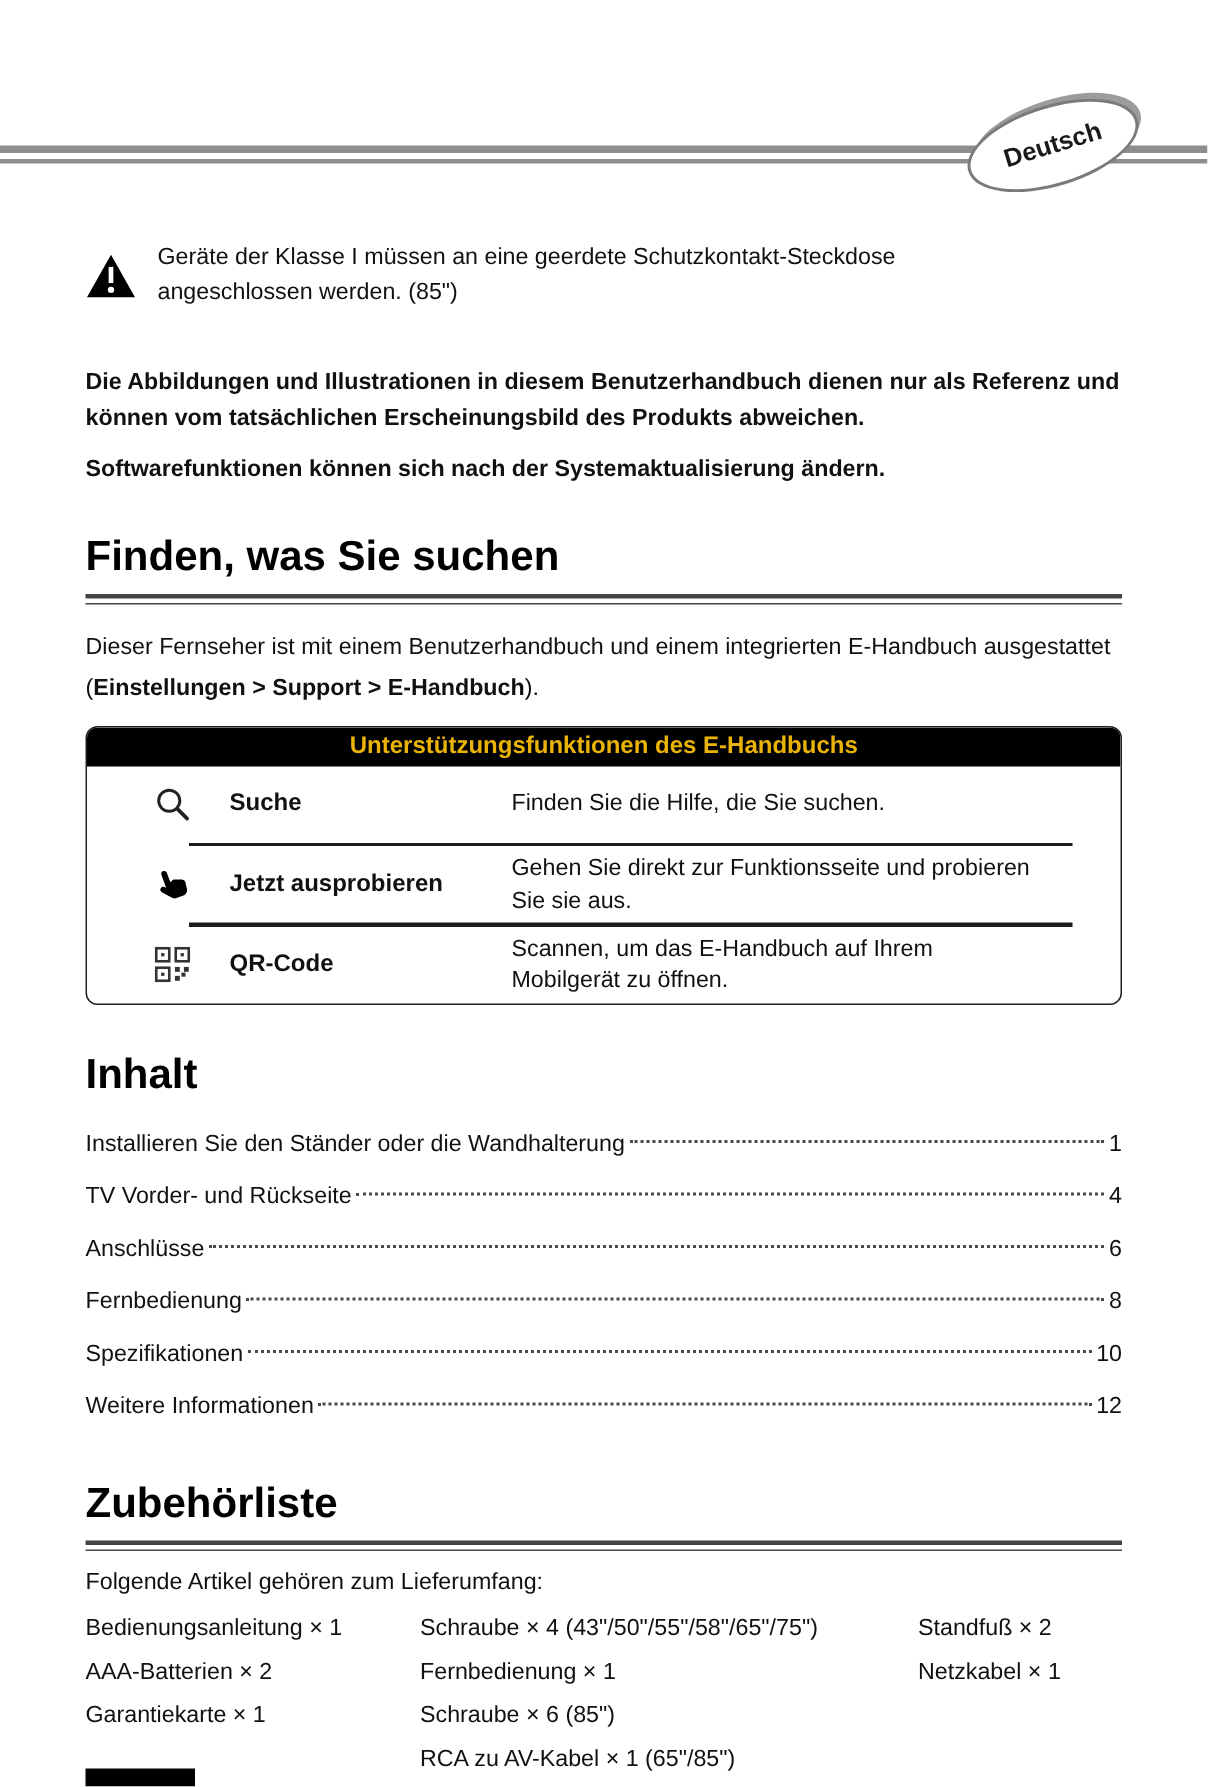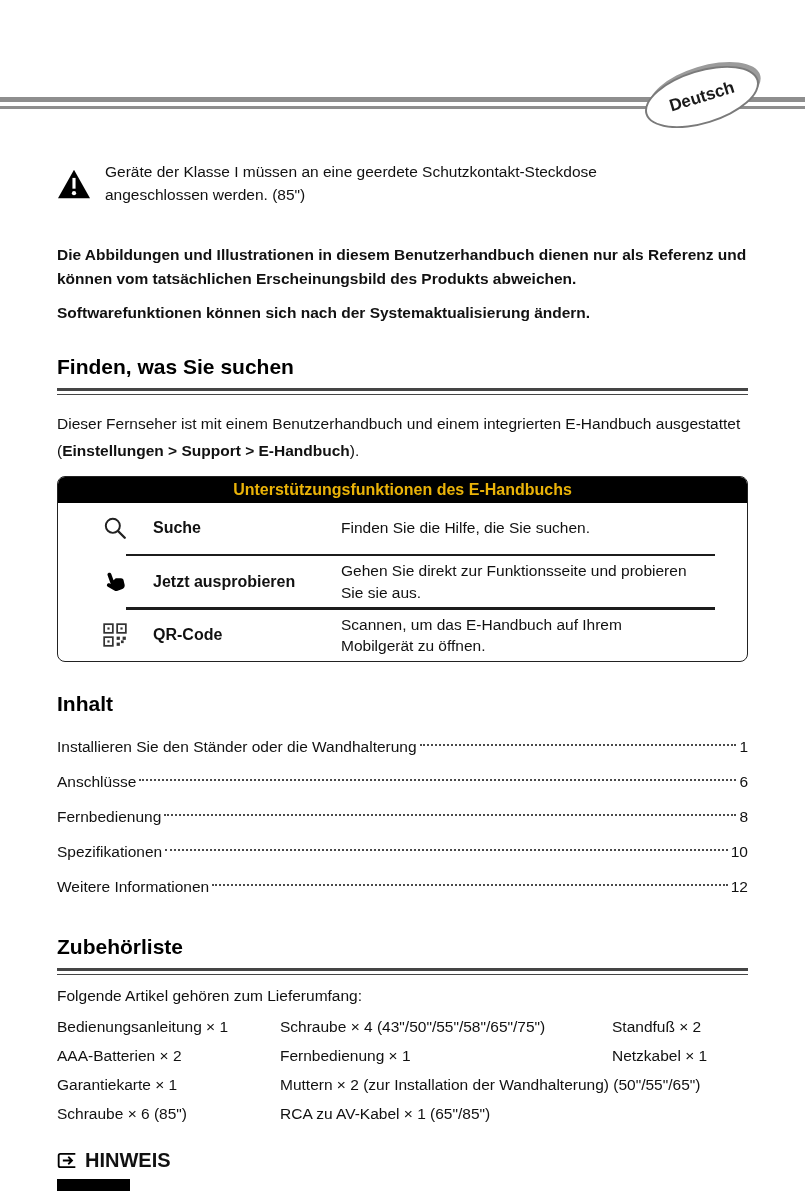--- a/index.html
+++ b/index.html
@@ -23,21 +23,21 @@
   }
   .content{position:absolute;top:160px;left:57px;width:691px;}
   
   .warning{display:flex;gap:14px;align-items:center;}
   .warn-icon{flex:0 0 34px;margin-top:2px;}
   .warning-text{max-width:560px;line-height:1.5;}
   
   .notice{font-weight:bold;line-height:1.55;margin-top:36px;}
   .notice + .notice{margin-top:10px;}
   
-  .h1{font-size:21px;font-weight:bold;margin-top:30px;color:#000;}
+  .h1{font-size:28px;font-weight:bold;margin-top:30px;color:#000;}
   .double-rule{margin-top:9px;border-top:3px solid #454545;border-bottom:1px solid #454545;height:3px;}
   .intro{margin-top:15px;line-height:1.75;}
   
   .help-table{margin-top:12px;border:1.5px solid #222;border-radius:8px;overflow:hidden;}
   .help-header{background:#000;color:#eab308;font-weight:bold;font-size:16px;text-align:center;padding:4px 0;}
   .help-row{display:flex;align-items:center;min-height:45px;padding:3px 0;}
   .icon-cell{flex:0 0 95px;display:flex;justify-content:center;padding-left:18px;box-sizing:border-box;}
   .label-cell{flex:0 0 188px;font-weight:bold;font-size:16px;}
   .desc-cell{flex:1;padding-right:60px;line-height:1.4;}
   .row-sep{height:2.5px;background:#1c1c1c;margin:0 32px 0 68px;}
@@ -142,20 +142,25 @@
 
   <div class="h1">Inhalt</div>
 
   <div class="toc">
     <div class="toc-line">
       <span class="toc-label">Installieren Sie den Ständer oder die Wandhalterung</span>
       <span class="toc-dots"></span>
       <span class="toc-page">1</span>
     </div>
     <div class="toc-line">
+      <span class="toc-label">TV Vorder- und Rückseite</span>
+      <span class="toc-dots"></span>
+      <span class="toc-page">4</span>
+    </div>
+    <div class="toc-line">
       <span class="toc-label">Anschlüsse</span>
       <span class="toc-dots"></span>
       <span class="toc-page">6</span>
     </div>
     <div class="toc-line">
       <span class="toc-label">Fernbedienung</span>
       <span class="toc-dots"></span>
       <span class="toc-page">8</span>
     </div>
     <div class="toc-line">
@@ -178,21 +183,20 @@
   <div class="acc-grid">
     <div>Bedienungsanleitung × 1</div>
     <div>Schraube × 4 (43"/50"/55"/58"/65"/75")</div>
     <div>Standfuß × 2</div>
 
     <div>AAA-Batterien × 2</div>
     <div>Fernbedienung × 1</div>
     <div>Netzkabel × 1</div>
 
     <div>Garantiekarte × 1</div>
-    <div class="span2">Muttern × 2 (zur Installation der Wandhalterung) (50"/55"/65")</div>
 
     <div>Schraube × 6 (85")</div>
     <div class="span2">RCA zu AV-Kabel × 1 (65"/85")</div>
   </div>
 
   <div class="note">
     <div class="note-header">
       <span>
         <svg width="20" height="17" viewBox="0 0 24 20">
           <path d="M22 2 H4 a2 2 0 0 0 -2 2 v12 a2 2 0 0 0 2 2 h18" fill="none" stroke="#000" stroke-width="2.2"></path>

